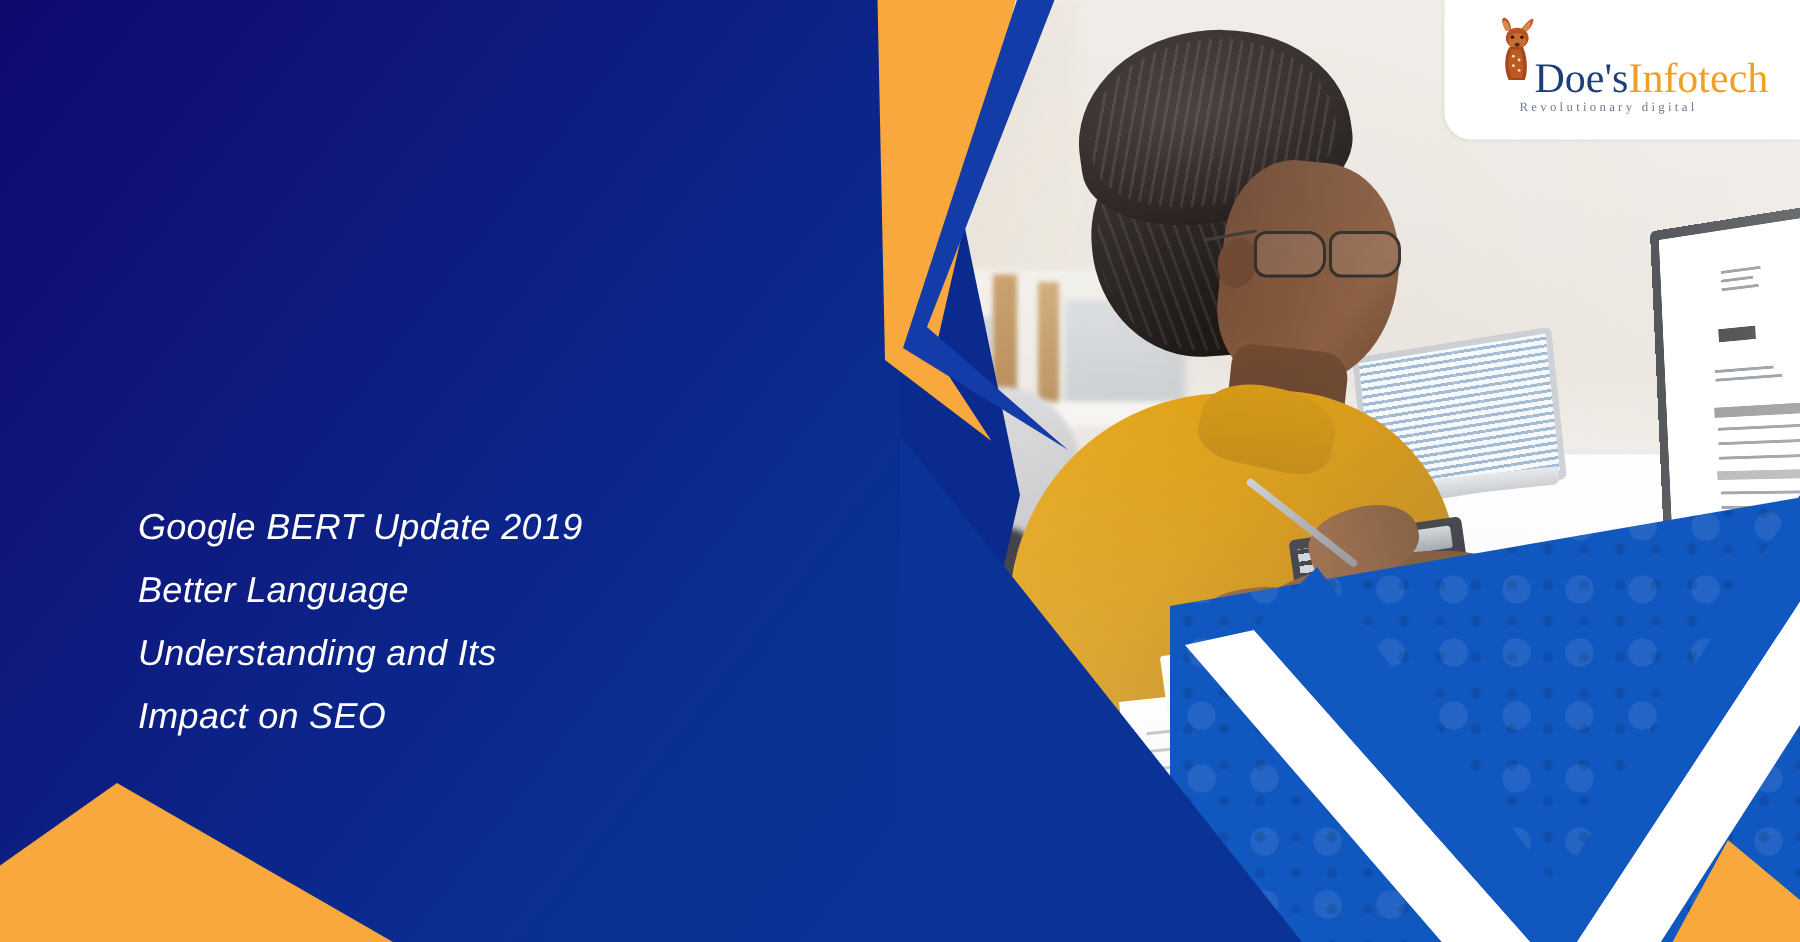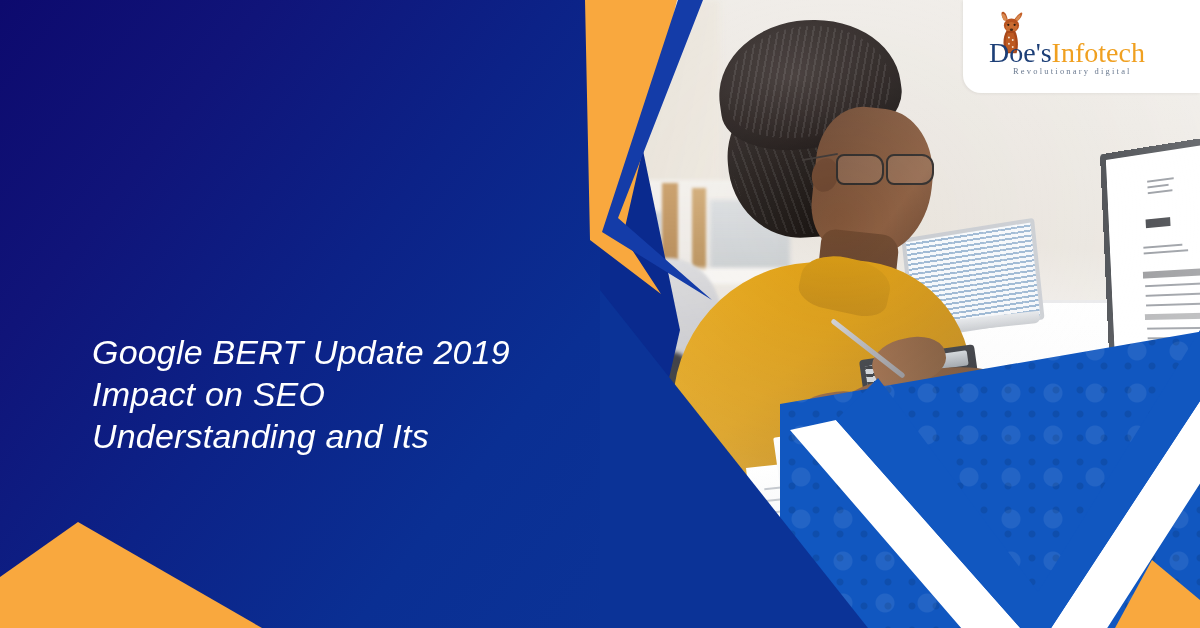--- a/index.html
+++ b/index.html
@@ -332,21 +332,21 @@
     text-shadow:0 2px 5px rgba(0,0,0,.25);
   }
   .title-line.l1{color:#ffffff;}
   .title-line.l2{color:#f9a83e;}
 
   .subtitle{
     position:absolute;left:92px;top:331px;width:440px;
     font-family:"Liberation Sans",sans-serif;
     font-style:italic;
     font-weight:400;
-    font-size:34px;
+    font-size:24px;
     line-height:42px;
     color:#ffffff;
     letter-spacing:.2px;
   }
   .subtitle .sl{display:block;white-space:nowrap;}
 
   
   .logo-card{
     position:absolute;left:963px;top:0;width:237px;height:93px;
     background:#ffffff;
@@ -359,21 +359,21 @@
   .logo-deer{
     position:absolute;left:6px;top:-6px;width:38px;height:46px;
   }
   .logo-words{
     position:absolute;left:0;top:22px;width:192px;height:32px;
     white-space:nowrap;
     font-family:"Liberation Serif",serif;
     font-size:28px;
     line-height:30px;
   }
-  .logo-does{color:#1d3f77;font-weight:400;}
+  .logo-does{color:#1d3f77;font-weight:400;margin-left:34px;}
   .logo-infotech{color:#f0a020;font-weight:400;}
   .logo-tagline{
     position:absolute;left:24px;top:50px;width:175px;
     font-family:"Liberation Serif",serif;
     font-size:8.5px;
     letter-spacing:2.2px;
     color:#6b7a90;
     white-space:nowrap;
   }
 </style>
@@ -507,22 +507,23 @@
   <svg class="shape" style="left:0;top:495px;" width="280" height="133">
     <polygon points="78,27 262,133 0,133 0,82" fill="#f9a83e"></polygon>
   </svg>
   <svg class="shape" style="left:1115px;top:555px;" width="85" height="73">
     <polygon points="37,5 85,45 85,73 0,73" fill="#f9a83e"></polygon>
   </svg>
 
 
   <div class="subtitle">
     <span class="sl">Google BERT Update 2019</span>
+    <span class="sl">Better Language</span>
+    <span class="sl">Understanding and Its</span>
     <span class="sl">Impact on SEO</span>
-    <span class="sl">Understanding and Its</span>
   </div>
 
   <div class="logo-card">
     <div class="logo-inner">
       <svg class="logo-deer" viewBox="0 0 60 72">
         <path d="M14 16 C8 6, 10 1, 14 3 C18 5, 20 13, 20 17 Z" fill="#b8531f"></path>
         <path d="M30 15 C38 4, 44 1, 43 6 C42 12, 36 18, 32 19 Z" fill="#c4622a"></path>
         <path d="M14 16 C9 8, 11 4, 14 6 C17 8, 19 14, 19 17 Z" fill="#d98a52"></path>
         <path d="M31 16 C37 7, 41 5, 40 9 C39 14, 35 18, 32 19 Z" fill="#d98a52"></path>
         <ellipse cx="26" cy="24" rx="12" ry="11" fill="#b8531f"></ellipse>

